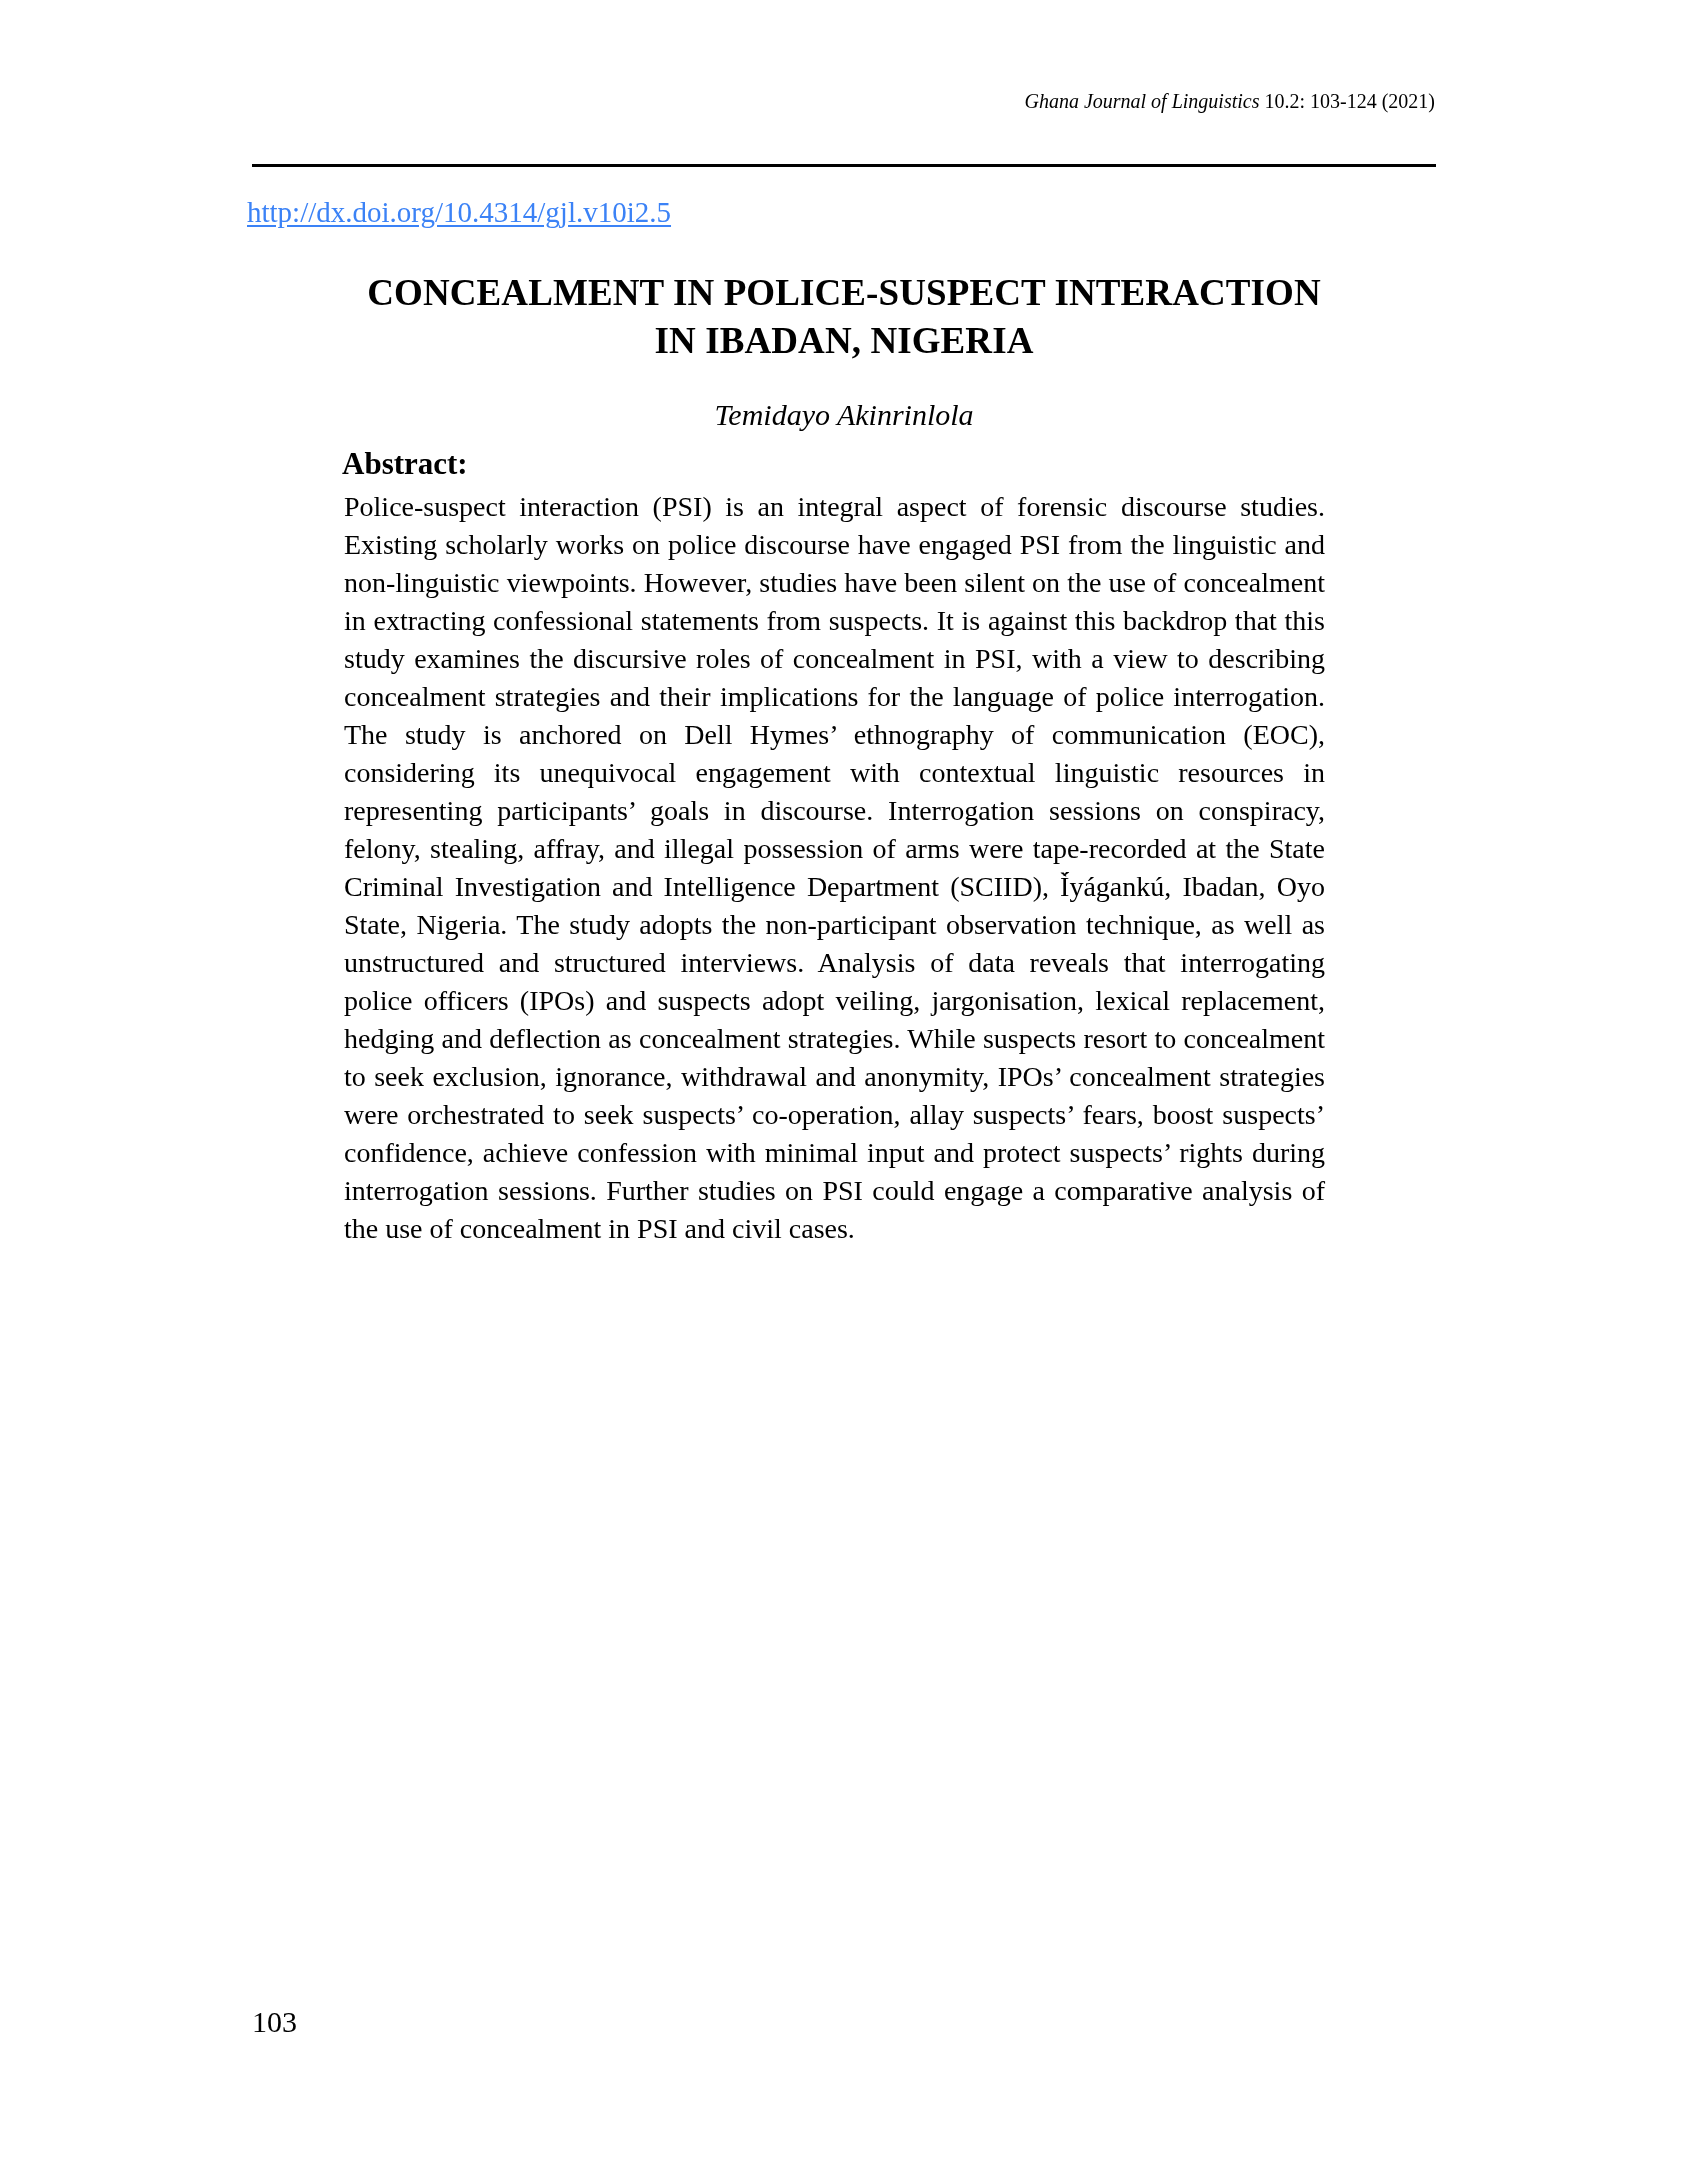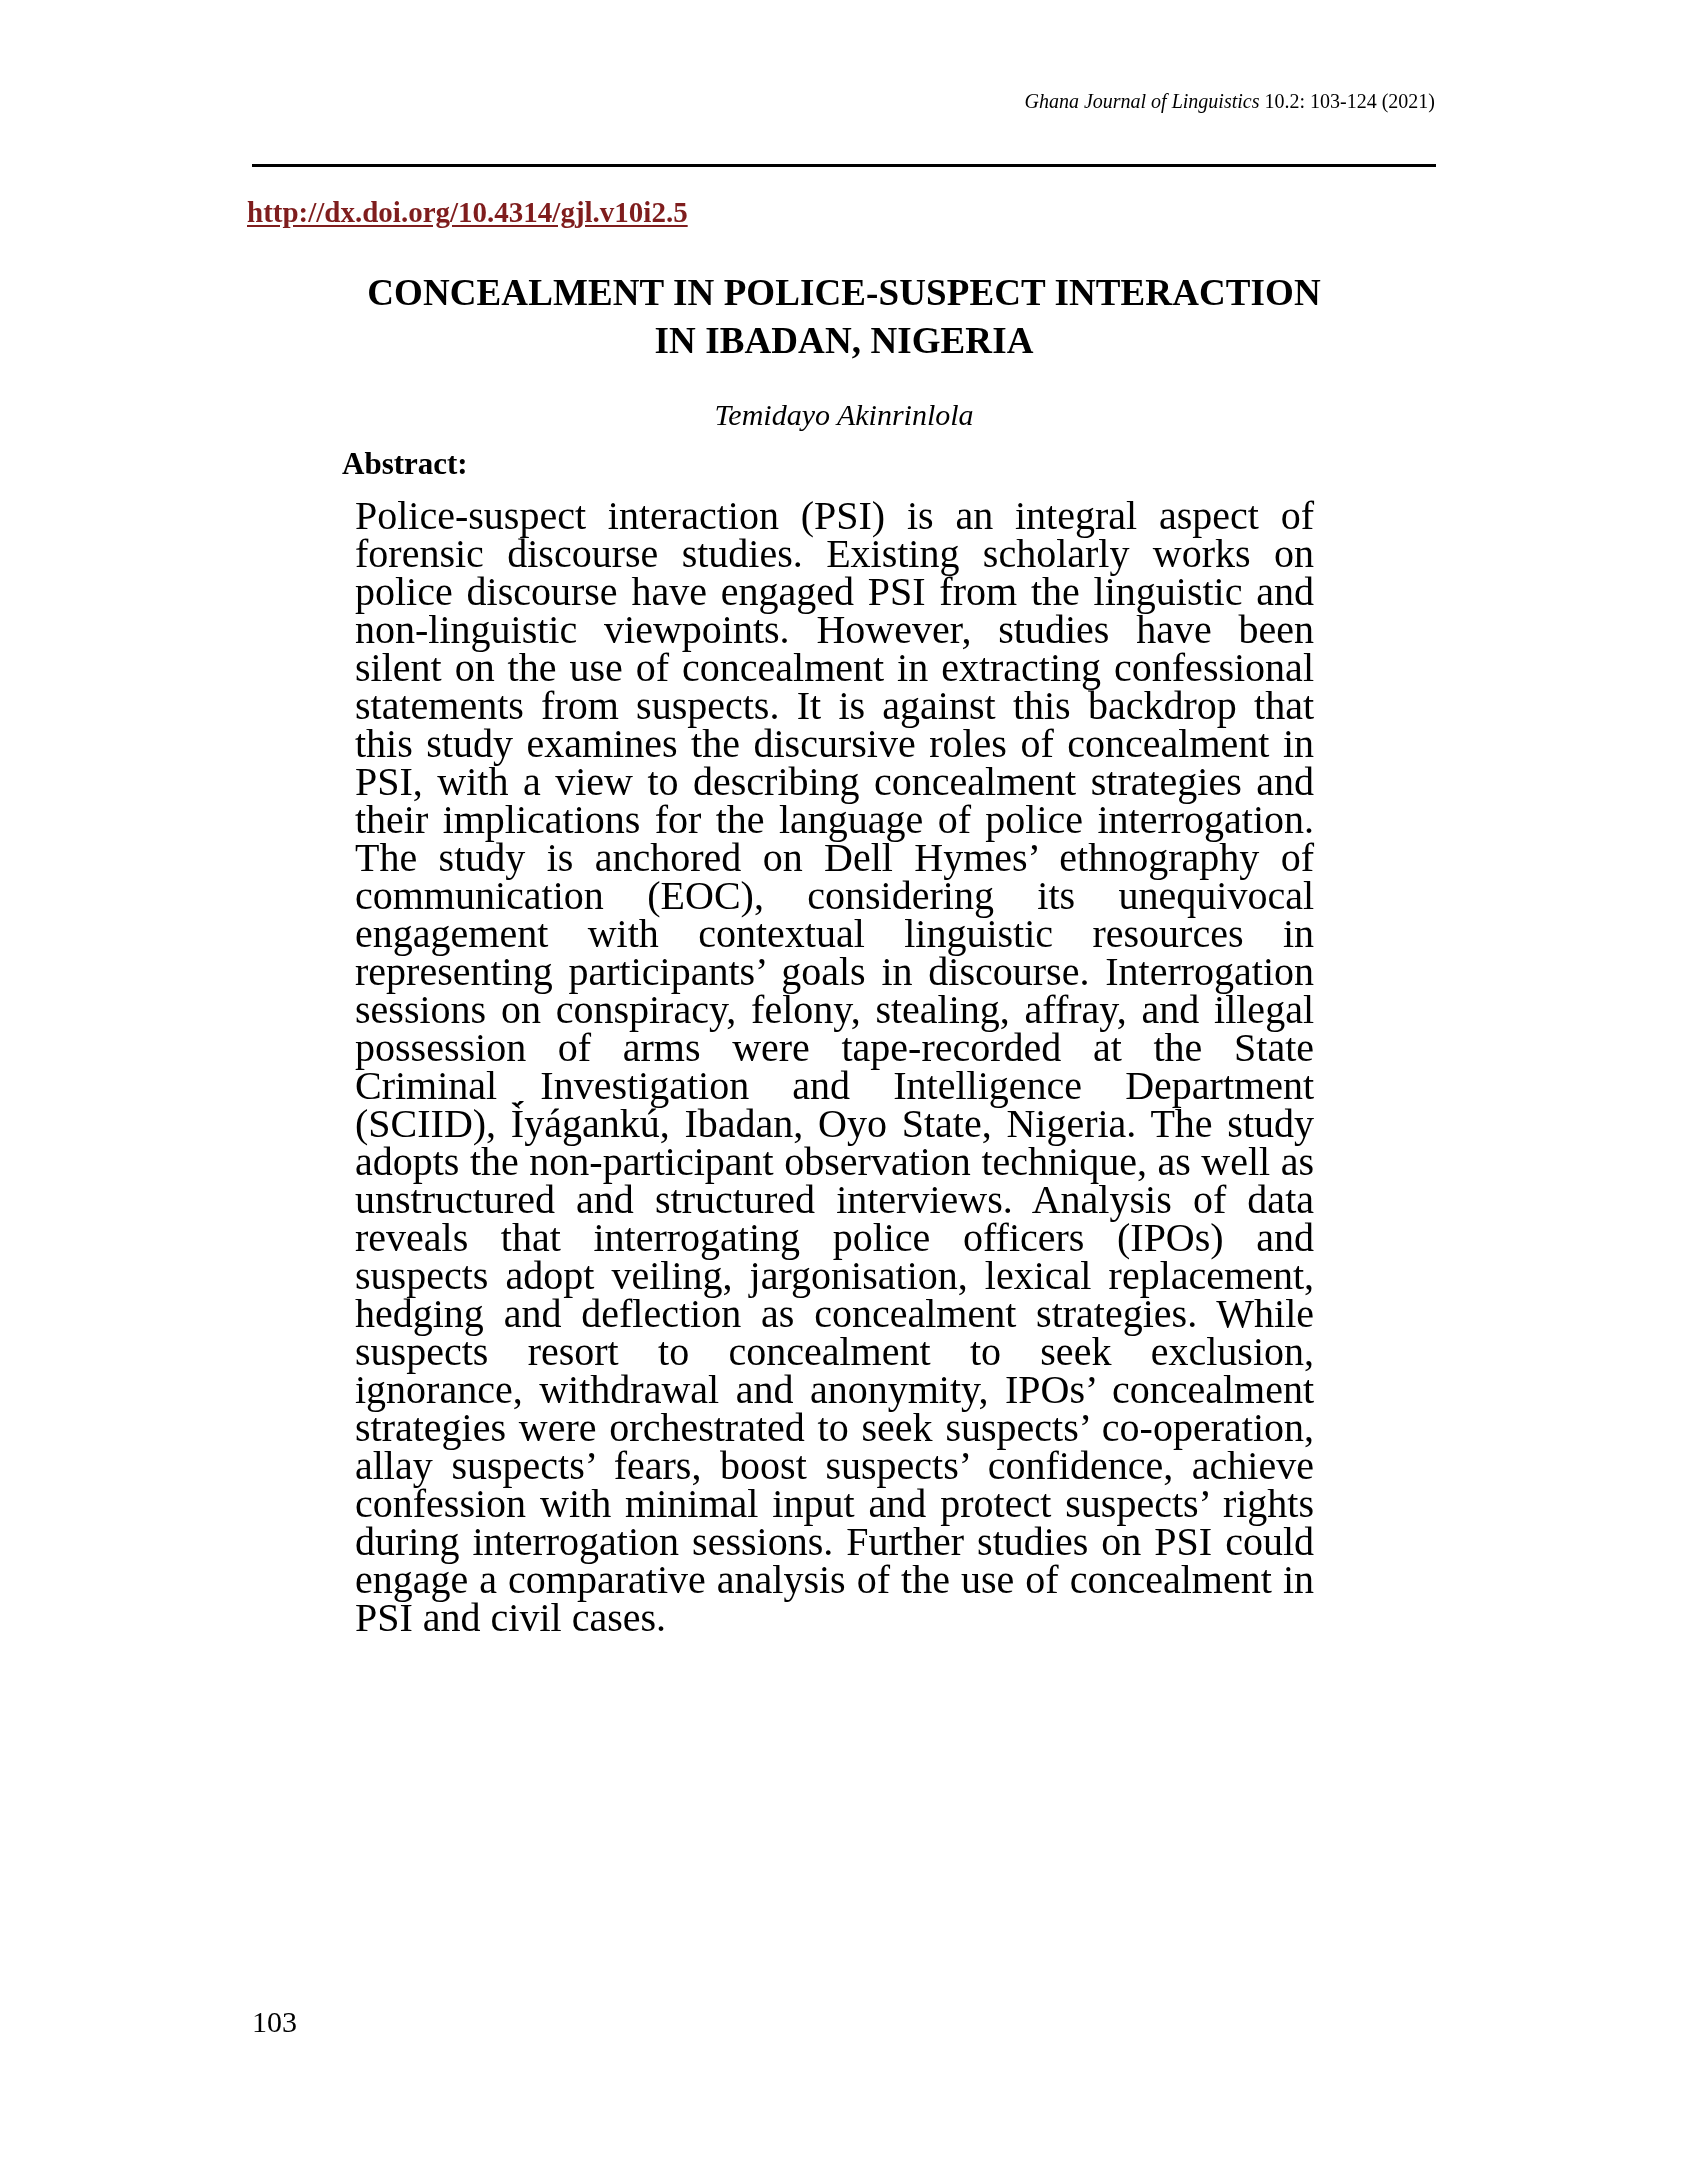--- a/index.html
+++ b/index.html
@@ -50,24 +50,23 @@
 
   
   .doi-line {
     position: absolute;
     top: 193px;
     left: 247px;
     font-size: 29px;
     line-height: 38px;
   }
   .doi-link {
-    color: #7f1d1d;
+    color: #3b82f6;
     text-decoration: underline;
     text-underline-offset: 3px;
-    font-weight: bold;
   }
 
   
   .title-block {
     position: absolute;
     top: 265px;
     left: 252px;
     width: 1184px;
     text-align: center;
   }
@@ -93,25 +92,25 @@
     left: 342px;
     width: 985px;
   }
   .abstract-label {
     font-size: 31px;
     font-weight: bold;
     line-height: 40px;
     margin: 0 0 4px 0;
   }
   .abstract-body {
-    font-size: 40px;
+    font-size: 28px;
     line-height: 38px;
     text-align: justify;
     text-justify: inter-word;
-    margin: 13px;
+    margin: 2px;
     hyphens: none;
   }
 
   .keywords-block {
     position: absolute;
     top: 1453px;
     left: 342px;
     width: 985px;
   }
   .keywords-para {

